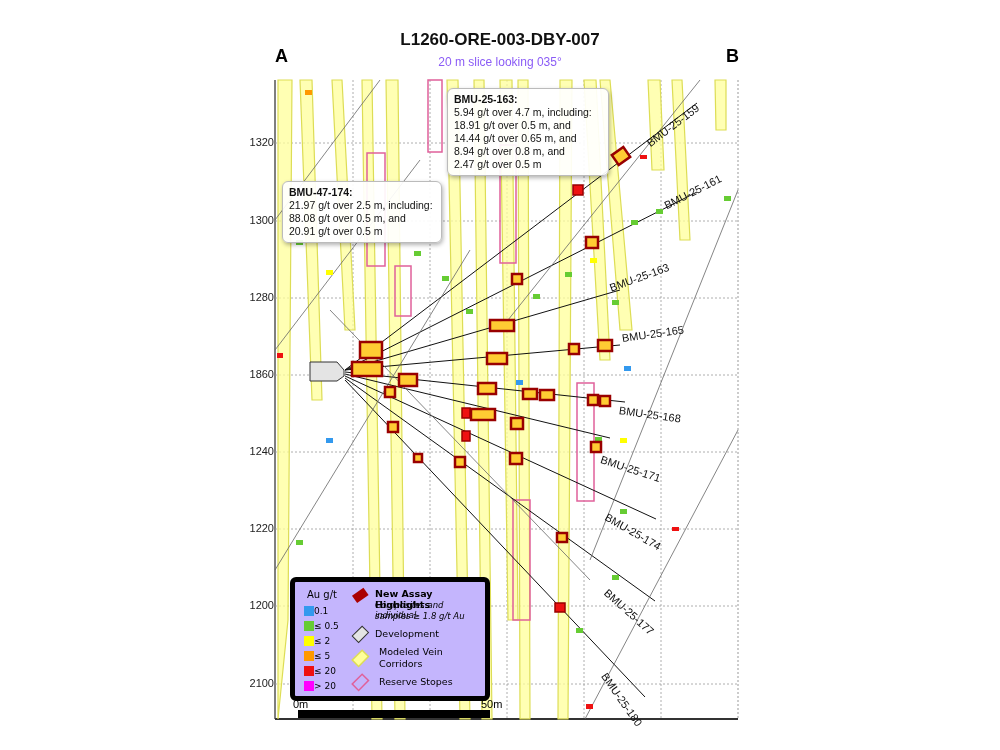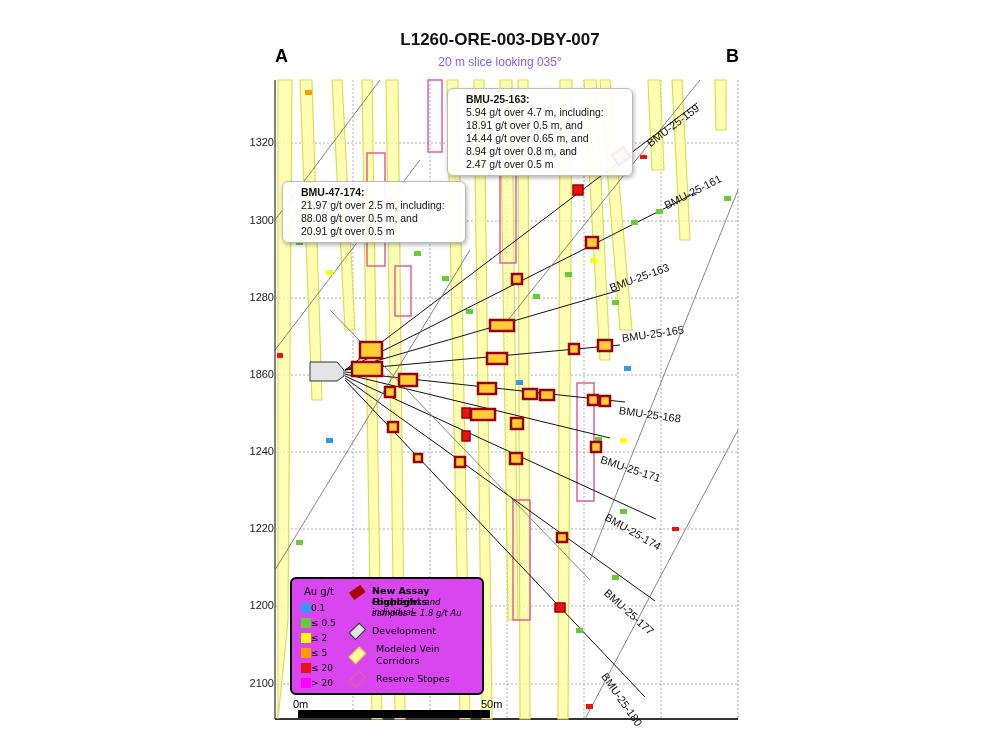--- a/index.html
+++ b/index.html
@@ -3,24 +3,24 @@
 <meta charset="utf-8">
 <style>
   html,body{margin:0;padding:0;background:#fff;}
   body{width:1000px;height:750px;position:relative;overflow:hidden;font-family:"Liberation Sans",sans-serif;}
   .title{position:absolute;top:30px;left:0;width:1000px;text-align:center;font-weight:bold;font-size:17px;color:#111;}
   .subtitle{position:absolute;top:55px;left:0;width:1000px;text-align:center;font-size:12px;color:#8b5cf6;}
   .endA{position:absolute;top:46px;left:275px;font-weight:bold;font-size:18px;}
   .endB{position:absolute;top:46px;left:726px;font-weight:bold;font-size:18px;}
   .ytick{position:absolute;left:238px;font-size:11px;color:#222;width:36px;text-align:right;}
   svg.plot{position:absolute;left:0;top:0;}
-  .callout{position:absolute;background:rgba(255,255,255,0.92);border:1px solid #bbb;border-radius:6px;box-shadow:1px 2px 4px rgba(0,0,0,0.3);font-size:10.5px;line-height:13px;padding:4px 18px;color:#111;}
+  .callout{position:absolute;background:rgba(255,255,255,0.92);border:1px solid #bbb;border-radius:6px;box-shadow:1px 2px 4px rgba(0,0,0,0.3);font-size:10.5px;line-height:13px;padding:4px 6px;color:#111;}
   .callout b{display:block;}
   .hole-label{position:absolute;font-size:11px;color:#111;white-space:nowrap;transform-origin:0 50%;}
-  .legend{position:absolute;left:290px;top:577px;width:190px;height:114px;background:#d946ef;border:2px solid #000000;border-radius:6px;font-family:"DejaVu Sans",sans-serif;}
+  .legend{position:absolute;left:290px;top:577px;width:190px;height:114px;background:#c4b5fd;border:5px solid #000000;border-radius:6px;font-family:"DejaVu Sans",sans-serif;}
   .lg-head{position:absolute;left:12px;top:7px;font-size:10px;}
   .lg-row{position:absolute;left:9px;height:12px;font-size:9px;display:flex;align-items:center;}
   .lg-sw{width:10px;height:10px;display:inline-block;}
   .lg-item{position:absolute;left:60px;font-size:9.5px;}
   .scale-lbl{position:absolute;font-size:11px;top:698px;}
 </style>
 </head>
 <body>
 
 <div class="title">L1260-ORE-003-DBY-007</div>

